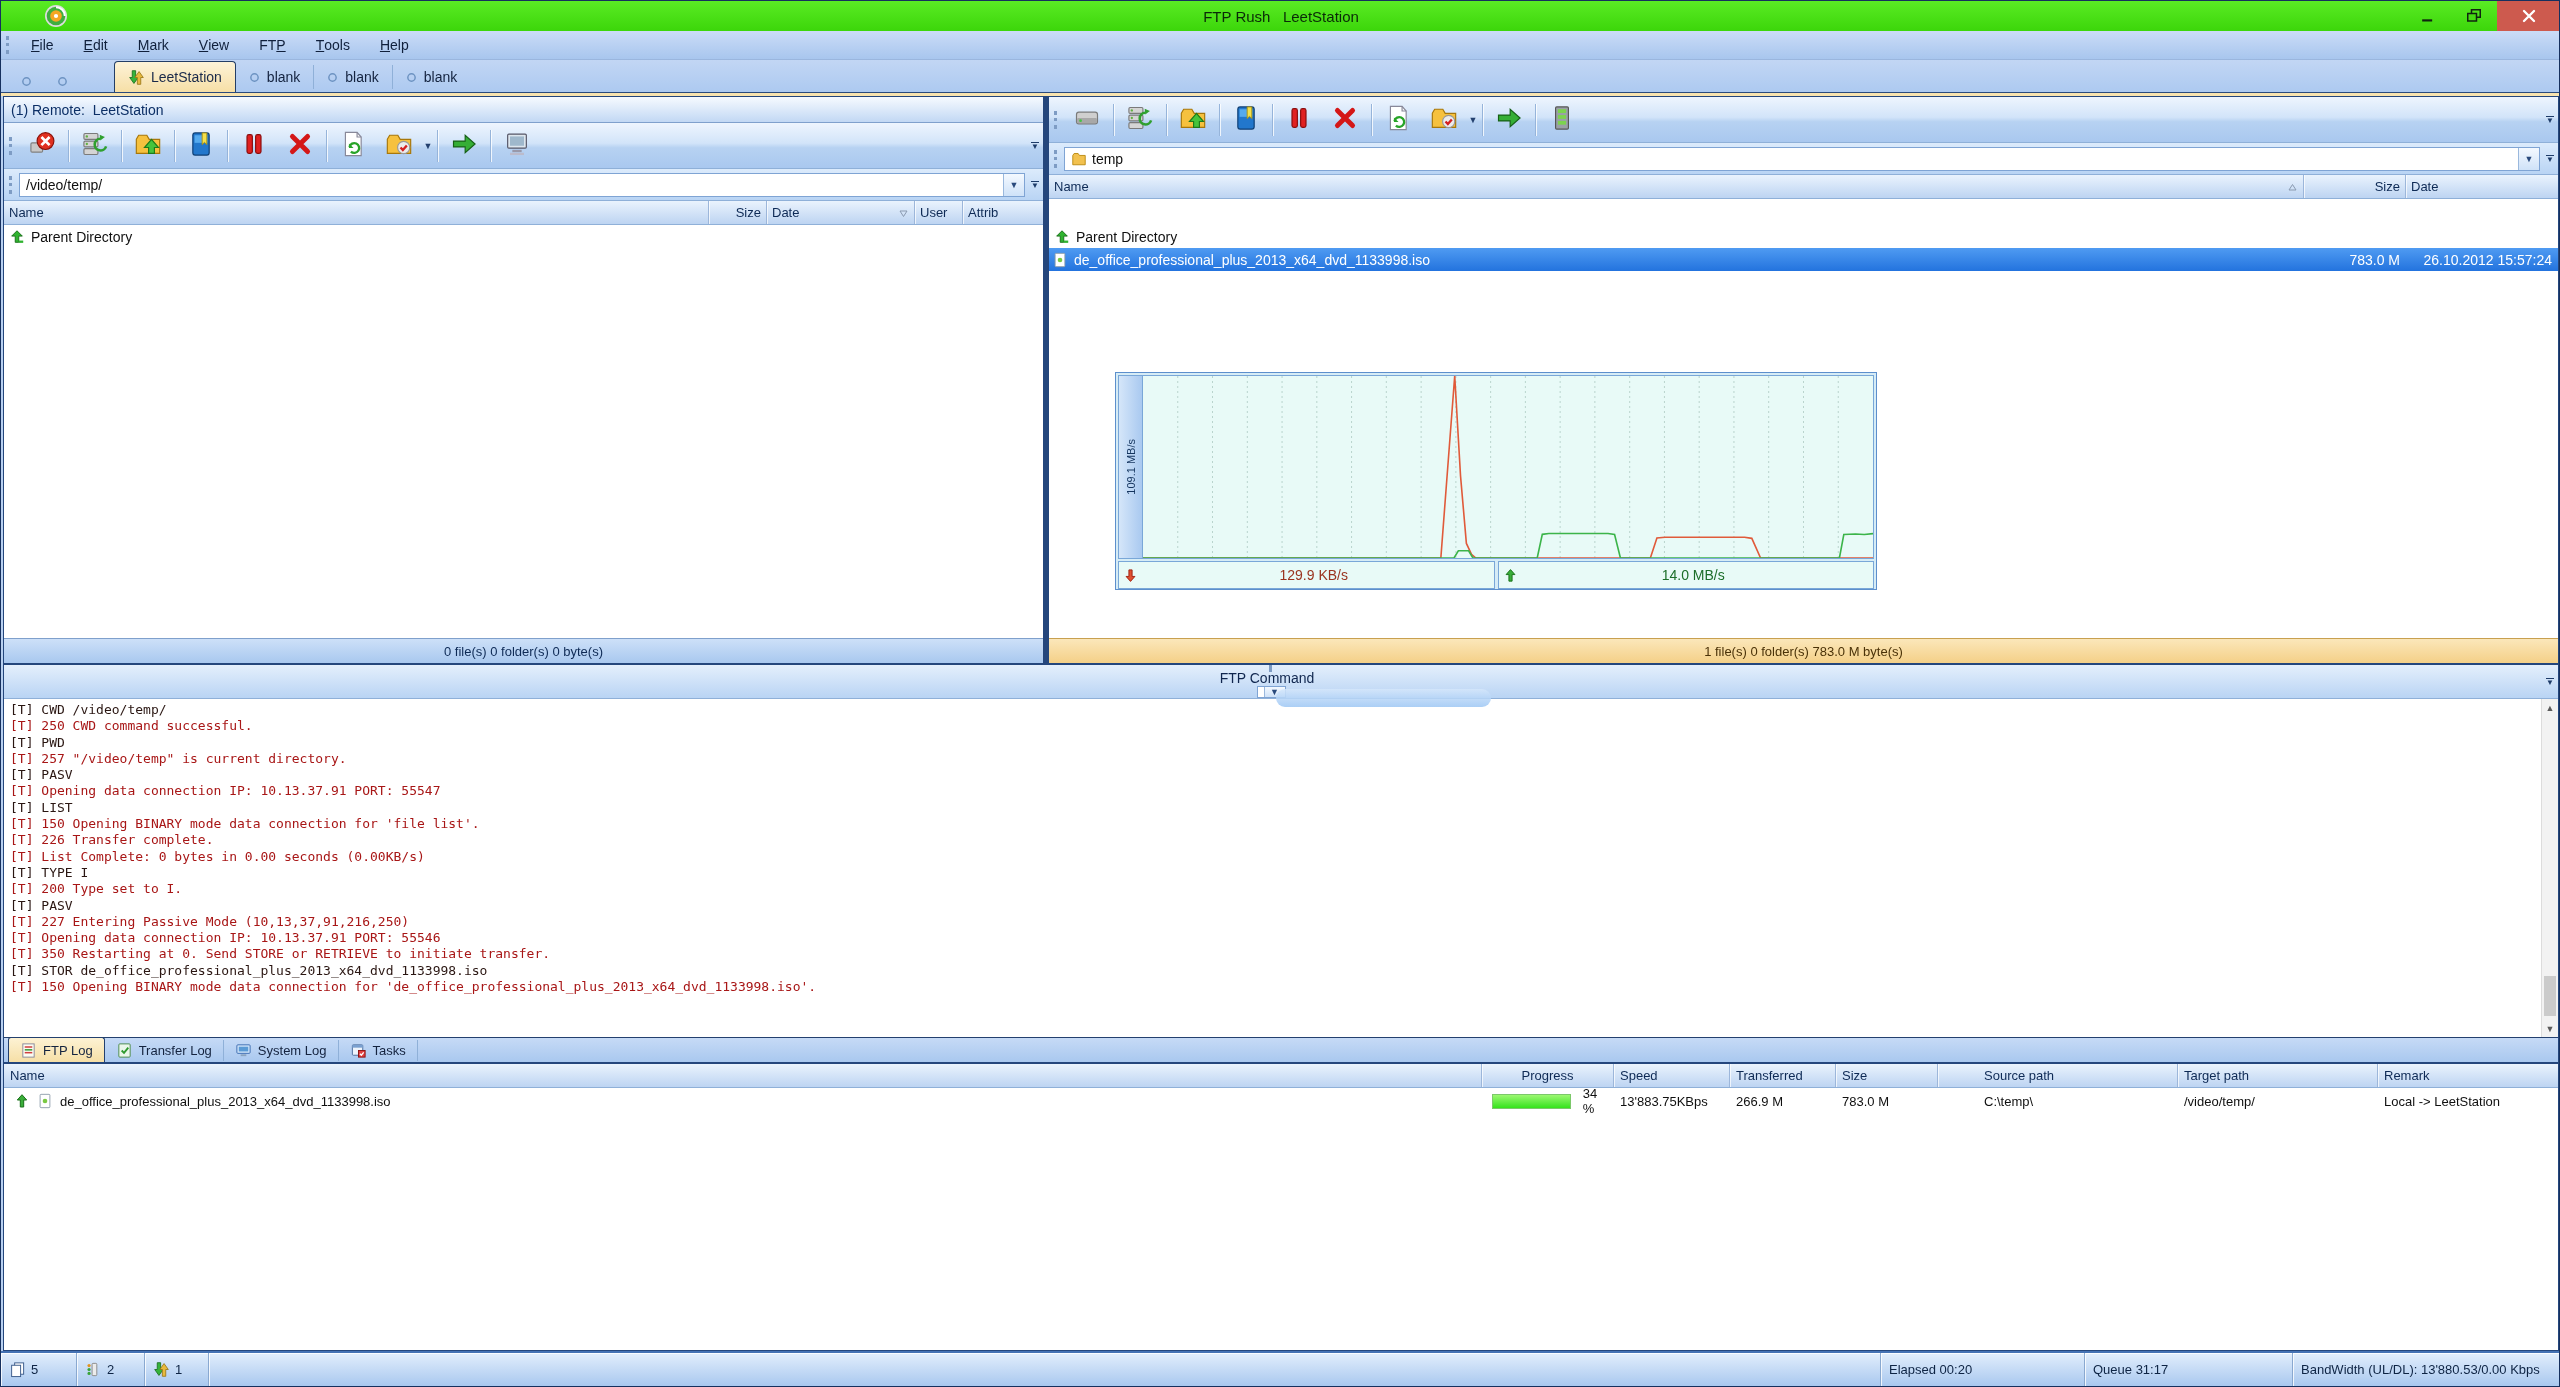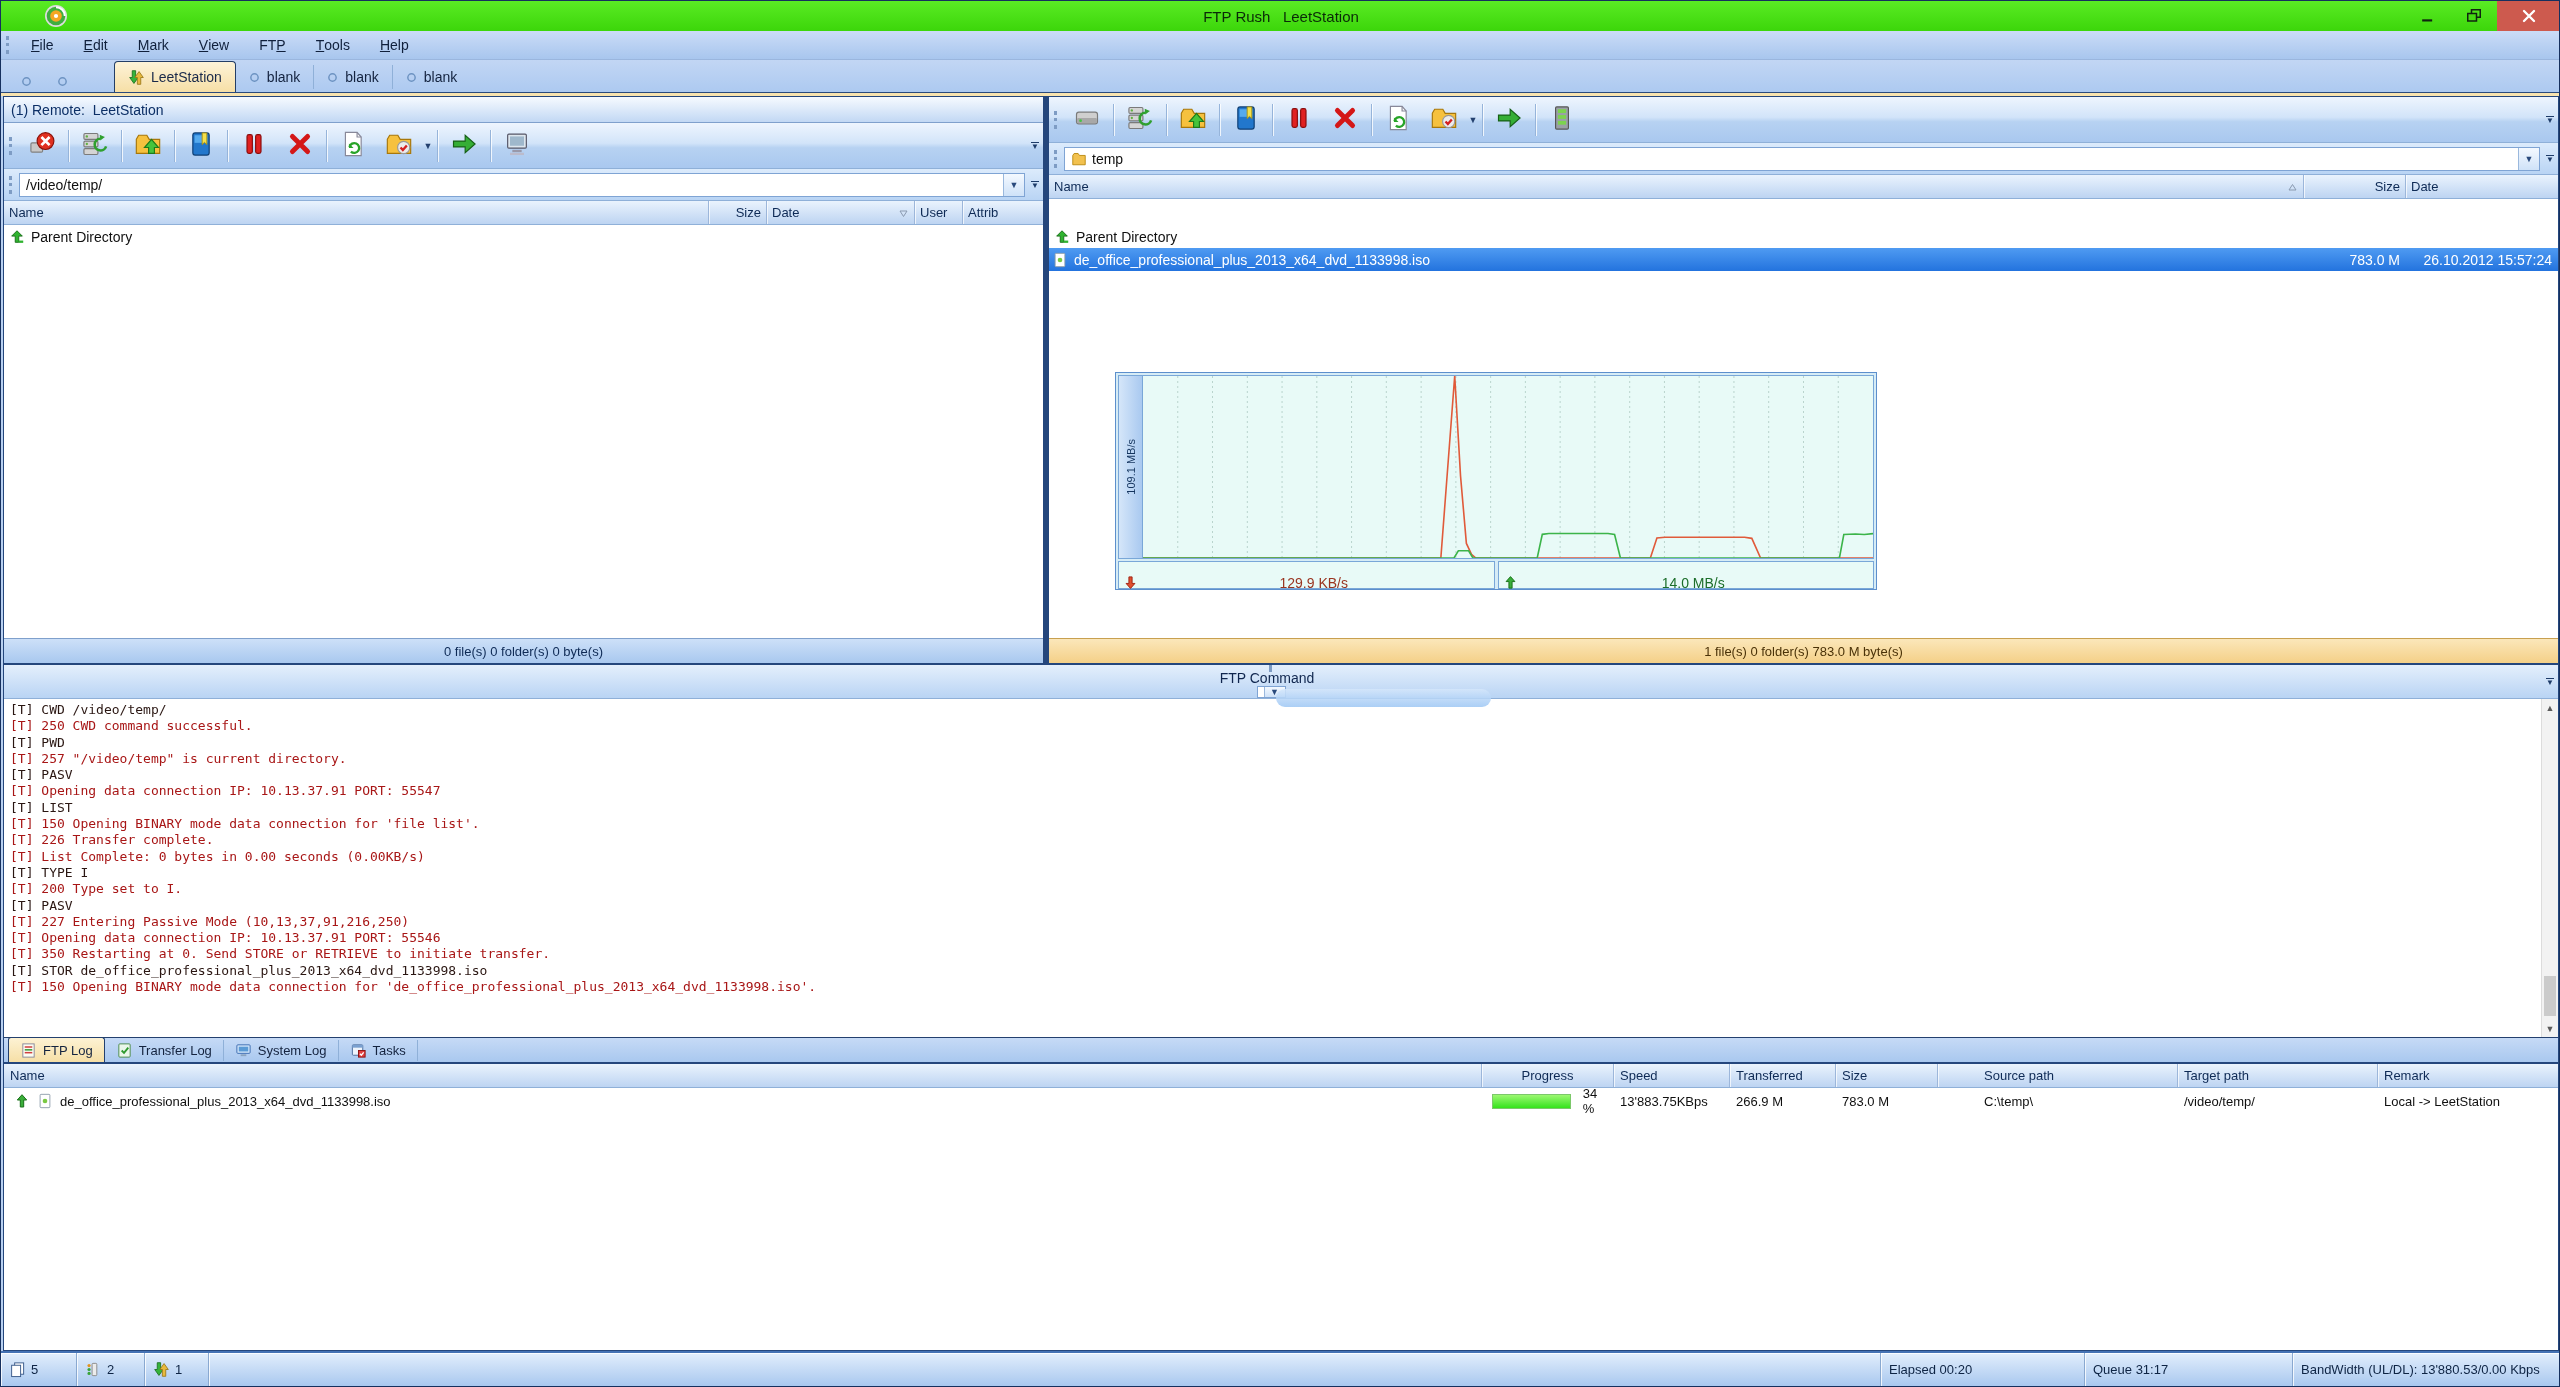--- a/index.html
+++ b/index.html
@@ -97,21 +97,21 @@
   .graph { position:absolute; left:66px; top:147px; width:762px; height:218px;
     border:1px solid #5d8fcc; background:#d6ecf6; padding:2px; }
   .graph-top { display:flex; height:184px; border:1px solid #79a7d8; background:#e8faf7; }
   .graph-ylabel { width:24px; background:linear-gradient(to right,#d5e6f9,#a9c9f0); border-right:1px solid #79a7d8;
     display:flex; align-items:center; justify-content:center; }
   .graph-ylabel span { writing-mode:vertical-rl; transform:rotate(180deg); font-size:11px; color:#15355f; white-space:nowrap; }
   .graph-plot { flex:1; position:relative; }
   .graph-plot svg { position:absolute; inset:0; width:100%; height:100%; }
   .grid-line { stroke:#b9d4cd; stroke-width:1; stroke-dasharray:2,3; vector-effect:non-scaling-stroke; }
   .graph-speeds { display:flex; height:24px; margin-top:2px; }
-  .speed-cell { flex:1; border:1px solid #79a7d8; background:#e8faf7; display:flex; padding:13px 4px; font-size:14px; }
+  .speed-cell { flex:1; border:1px solid #79a7d8; background:#e8faf7; display:flex; align-items:center; padding:13px 4px; font-size:14px; }
   .speed-cell:first-child { margin-right:3px; }
   .speed-cell .txt { flex:1; text-align:center; }
   .speed-cell.down .txt { color:#9a3420; }
   .speed-cell.up .txt { color:#1c6e2a; }
   .aicon { width:15px; height:15px; display:inline-flex; }
   .aicon svg { width:100%; height:100%; }
 
   
   #log-section { position:absolute; left:2px; top:663px; width:2556px; height:399px; background:#fff; border:1px solid #24467c; }
   .cmdbar { height:34px; display:flex; align-items:center; background:linear-gradient(#e4effc,#b9d4f4);

